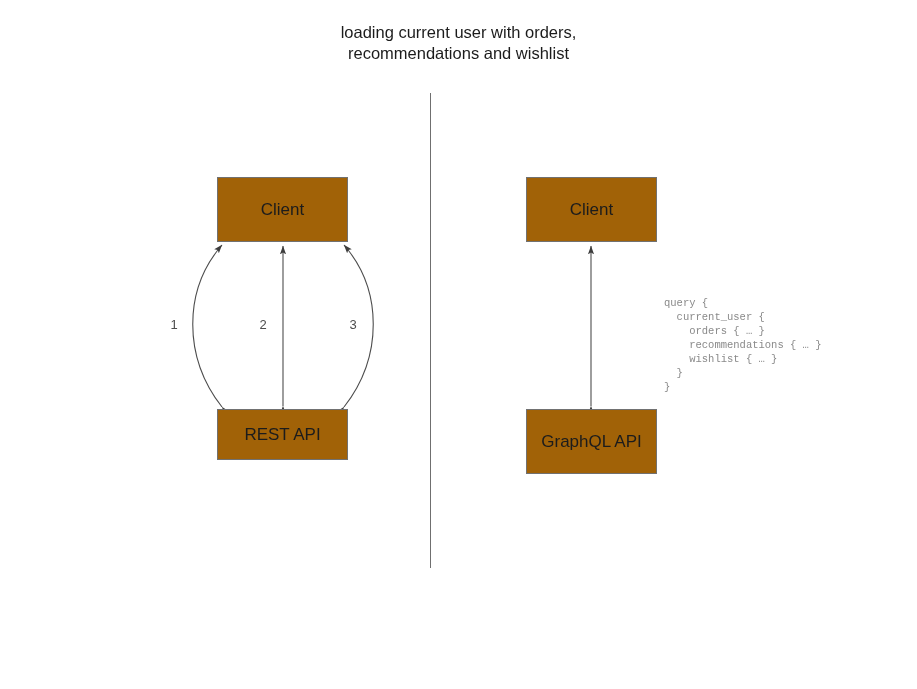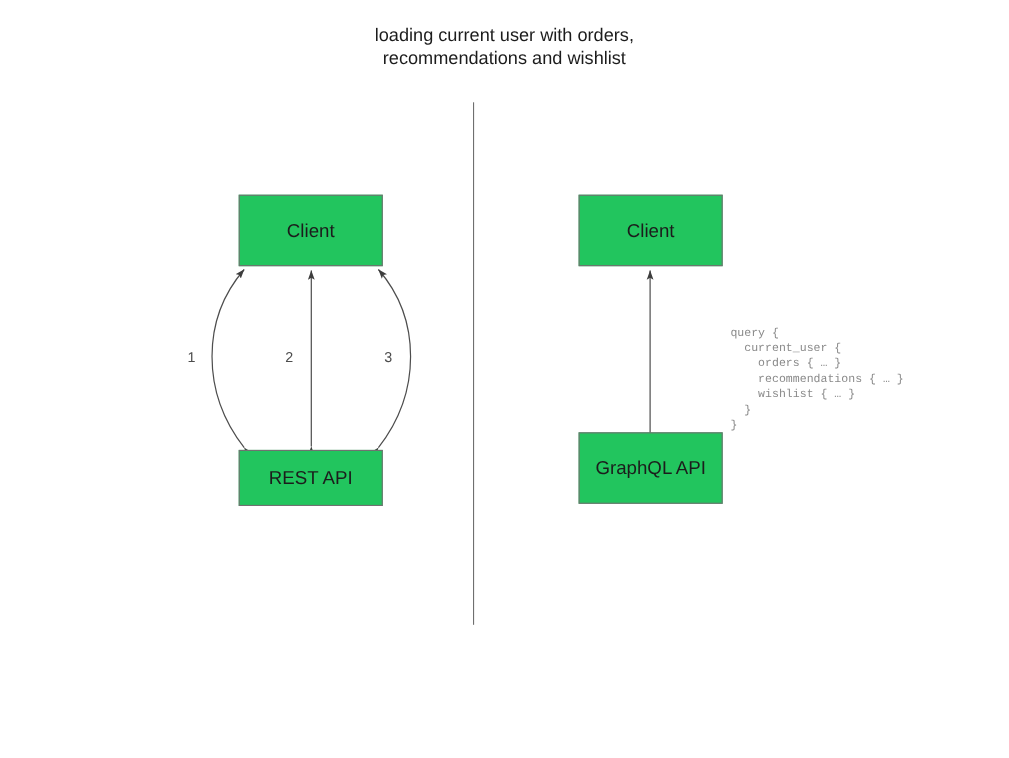--- a/index.html
+++ b/index.html
@@ -40,33 +40,33 @@
     top: 93px;
     width: 1px;
     height: 475px;
     background: #6f6f6f;
   }
 
   
   .node {
     position: absolute;
     box-sizing: border-box;
-    background: #22c55e;
+    background: #a16207;
     border: 1px solid #717171;
     display: flex;
     align-items: center;
     justify-content: center;
     font-size: 17px;
     color: #1c1c1c;
     font-family: "Liberation Sans", sans-serif;
   }
   #rest-client   { left: 217px; top: 177px; width: 131px; height: 65px; }
   #rest-api      { left: 217px; top: 409px; width: 131px; height: 51px; }
   #gql-client    { left: 526px; top: 177px; width: 131px; height: 65px; }
-  #gql-api       { left: 526px; top: 393px; width: 131px; height: 65px; }
+  #gql-api       { left: 526px; top: 409px; width: 131px; height: 65px; }
 
   
   #connectors {
     position: absolute;
     left: 0;
     top: 0;
     width: 917px;
     height: 689px;
     pointer-events: none;
   }

